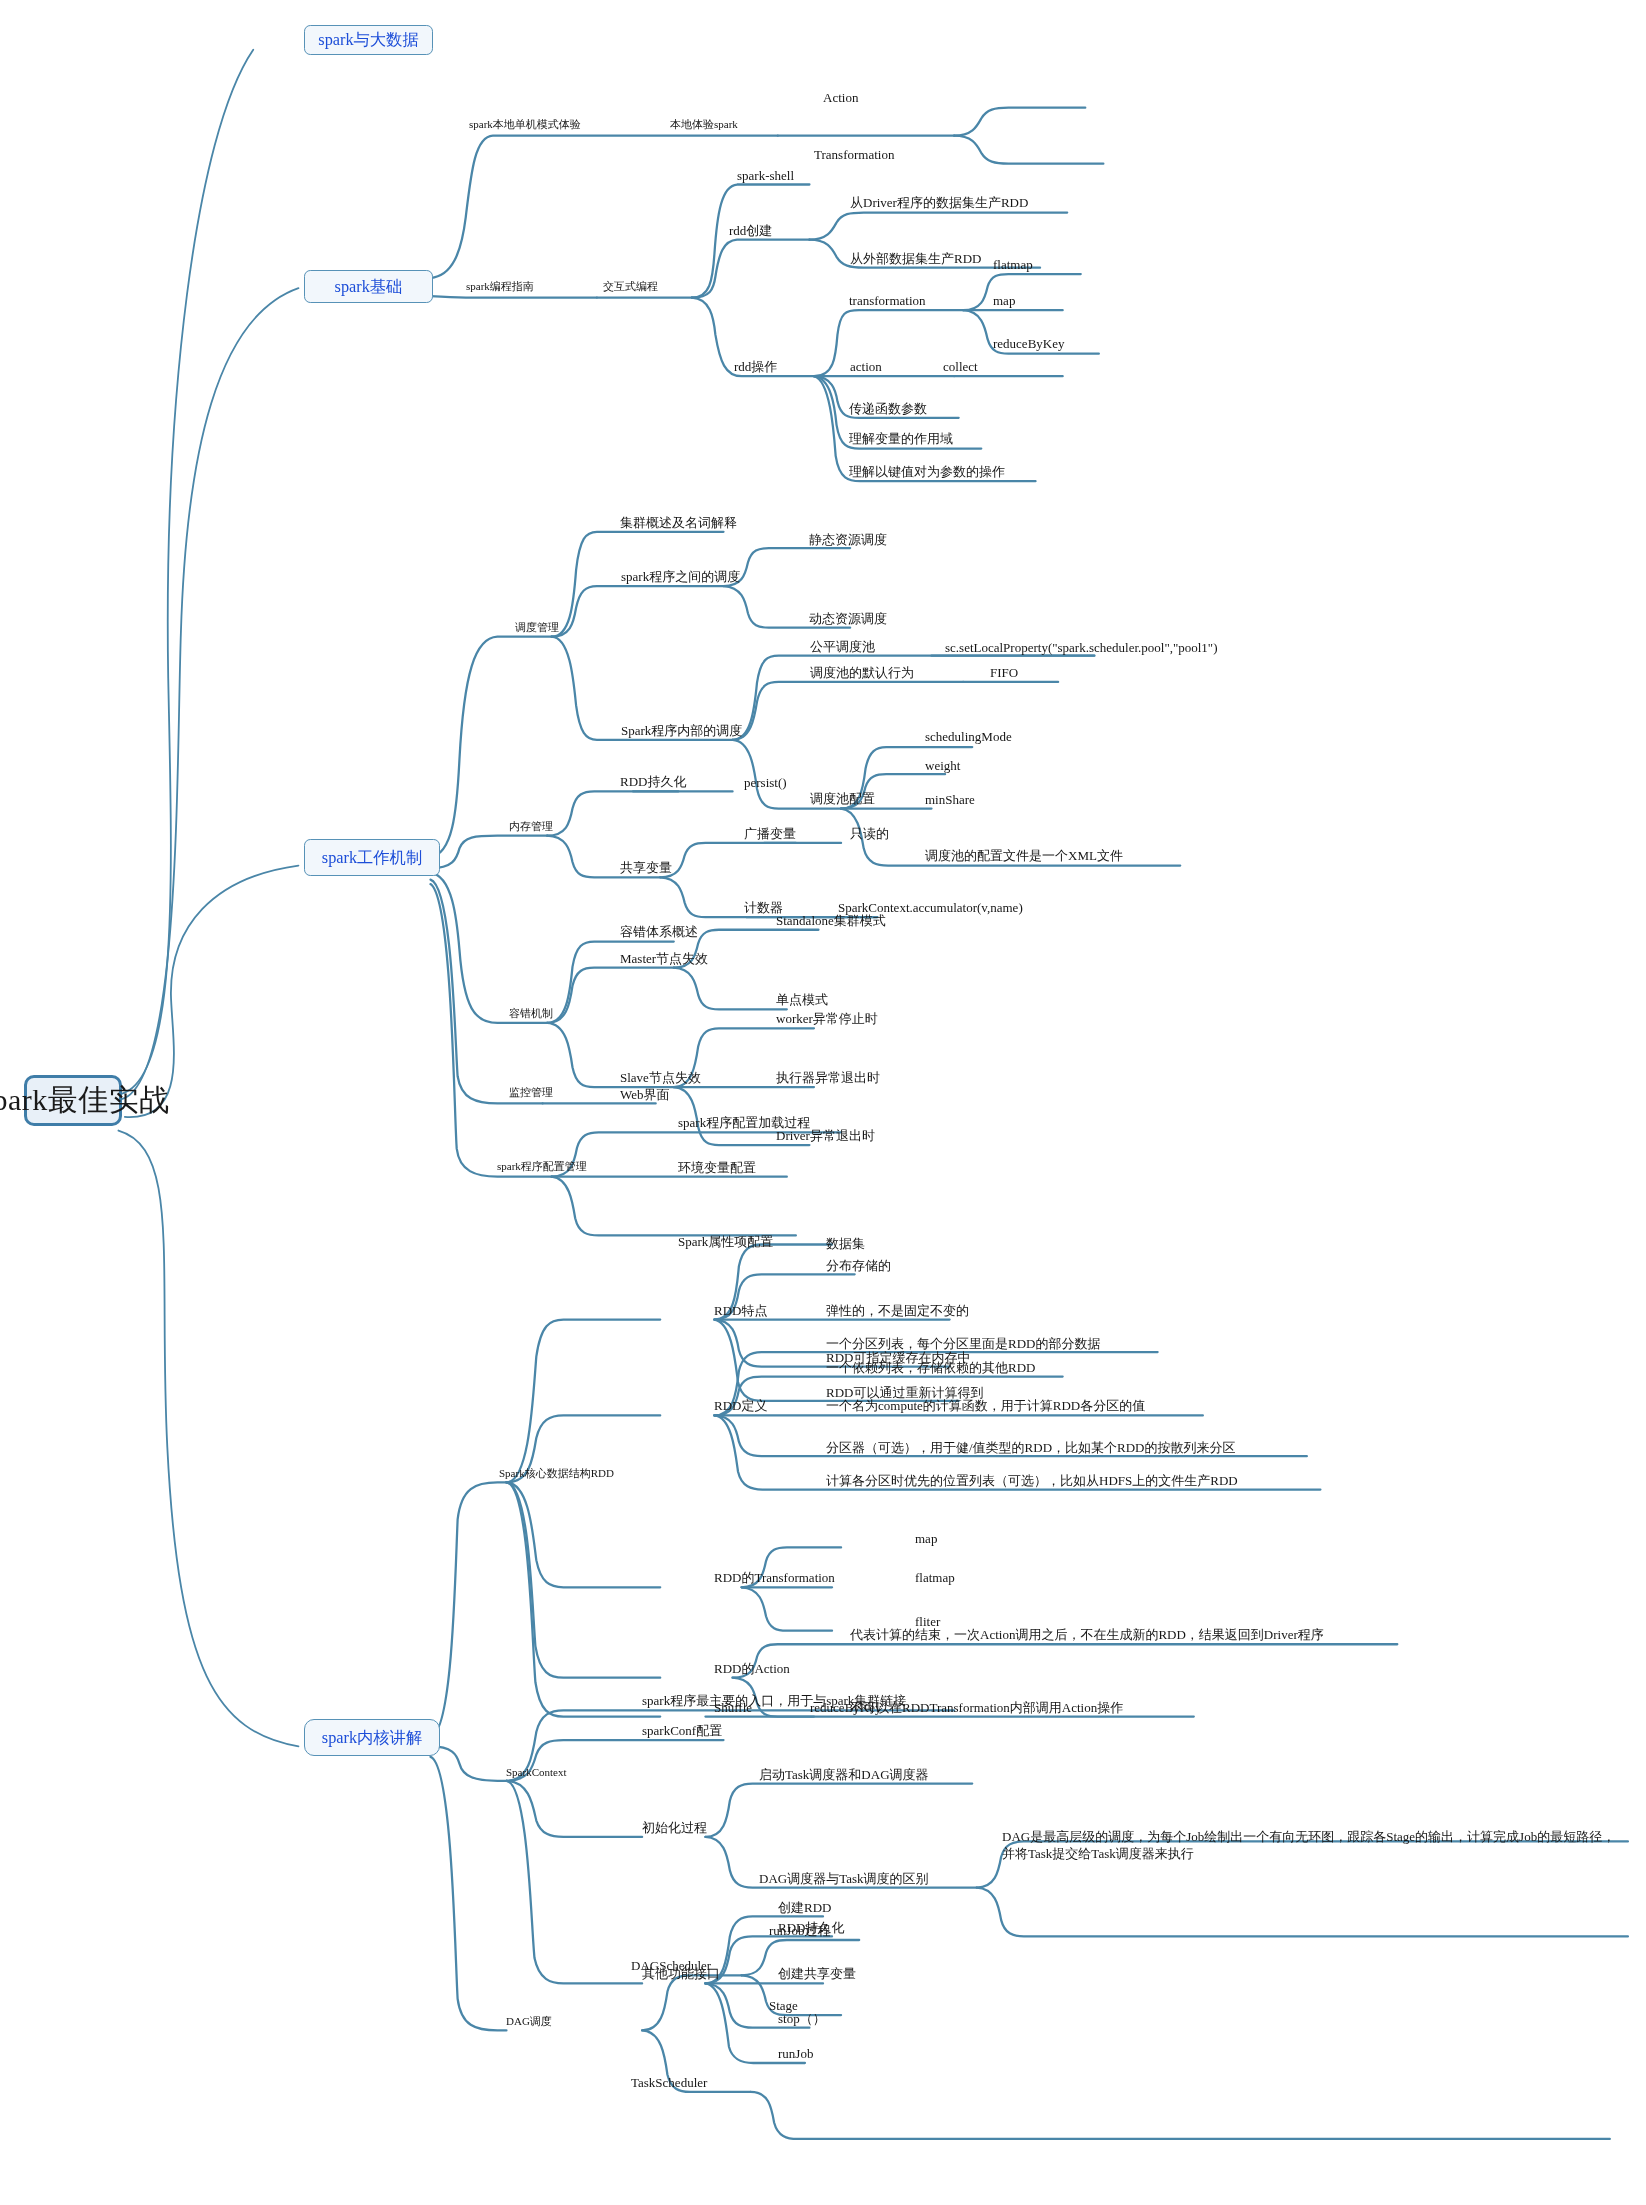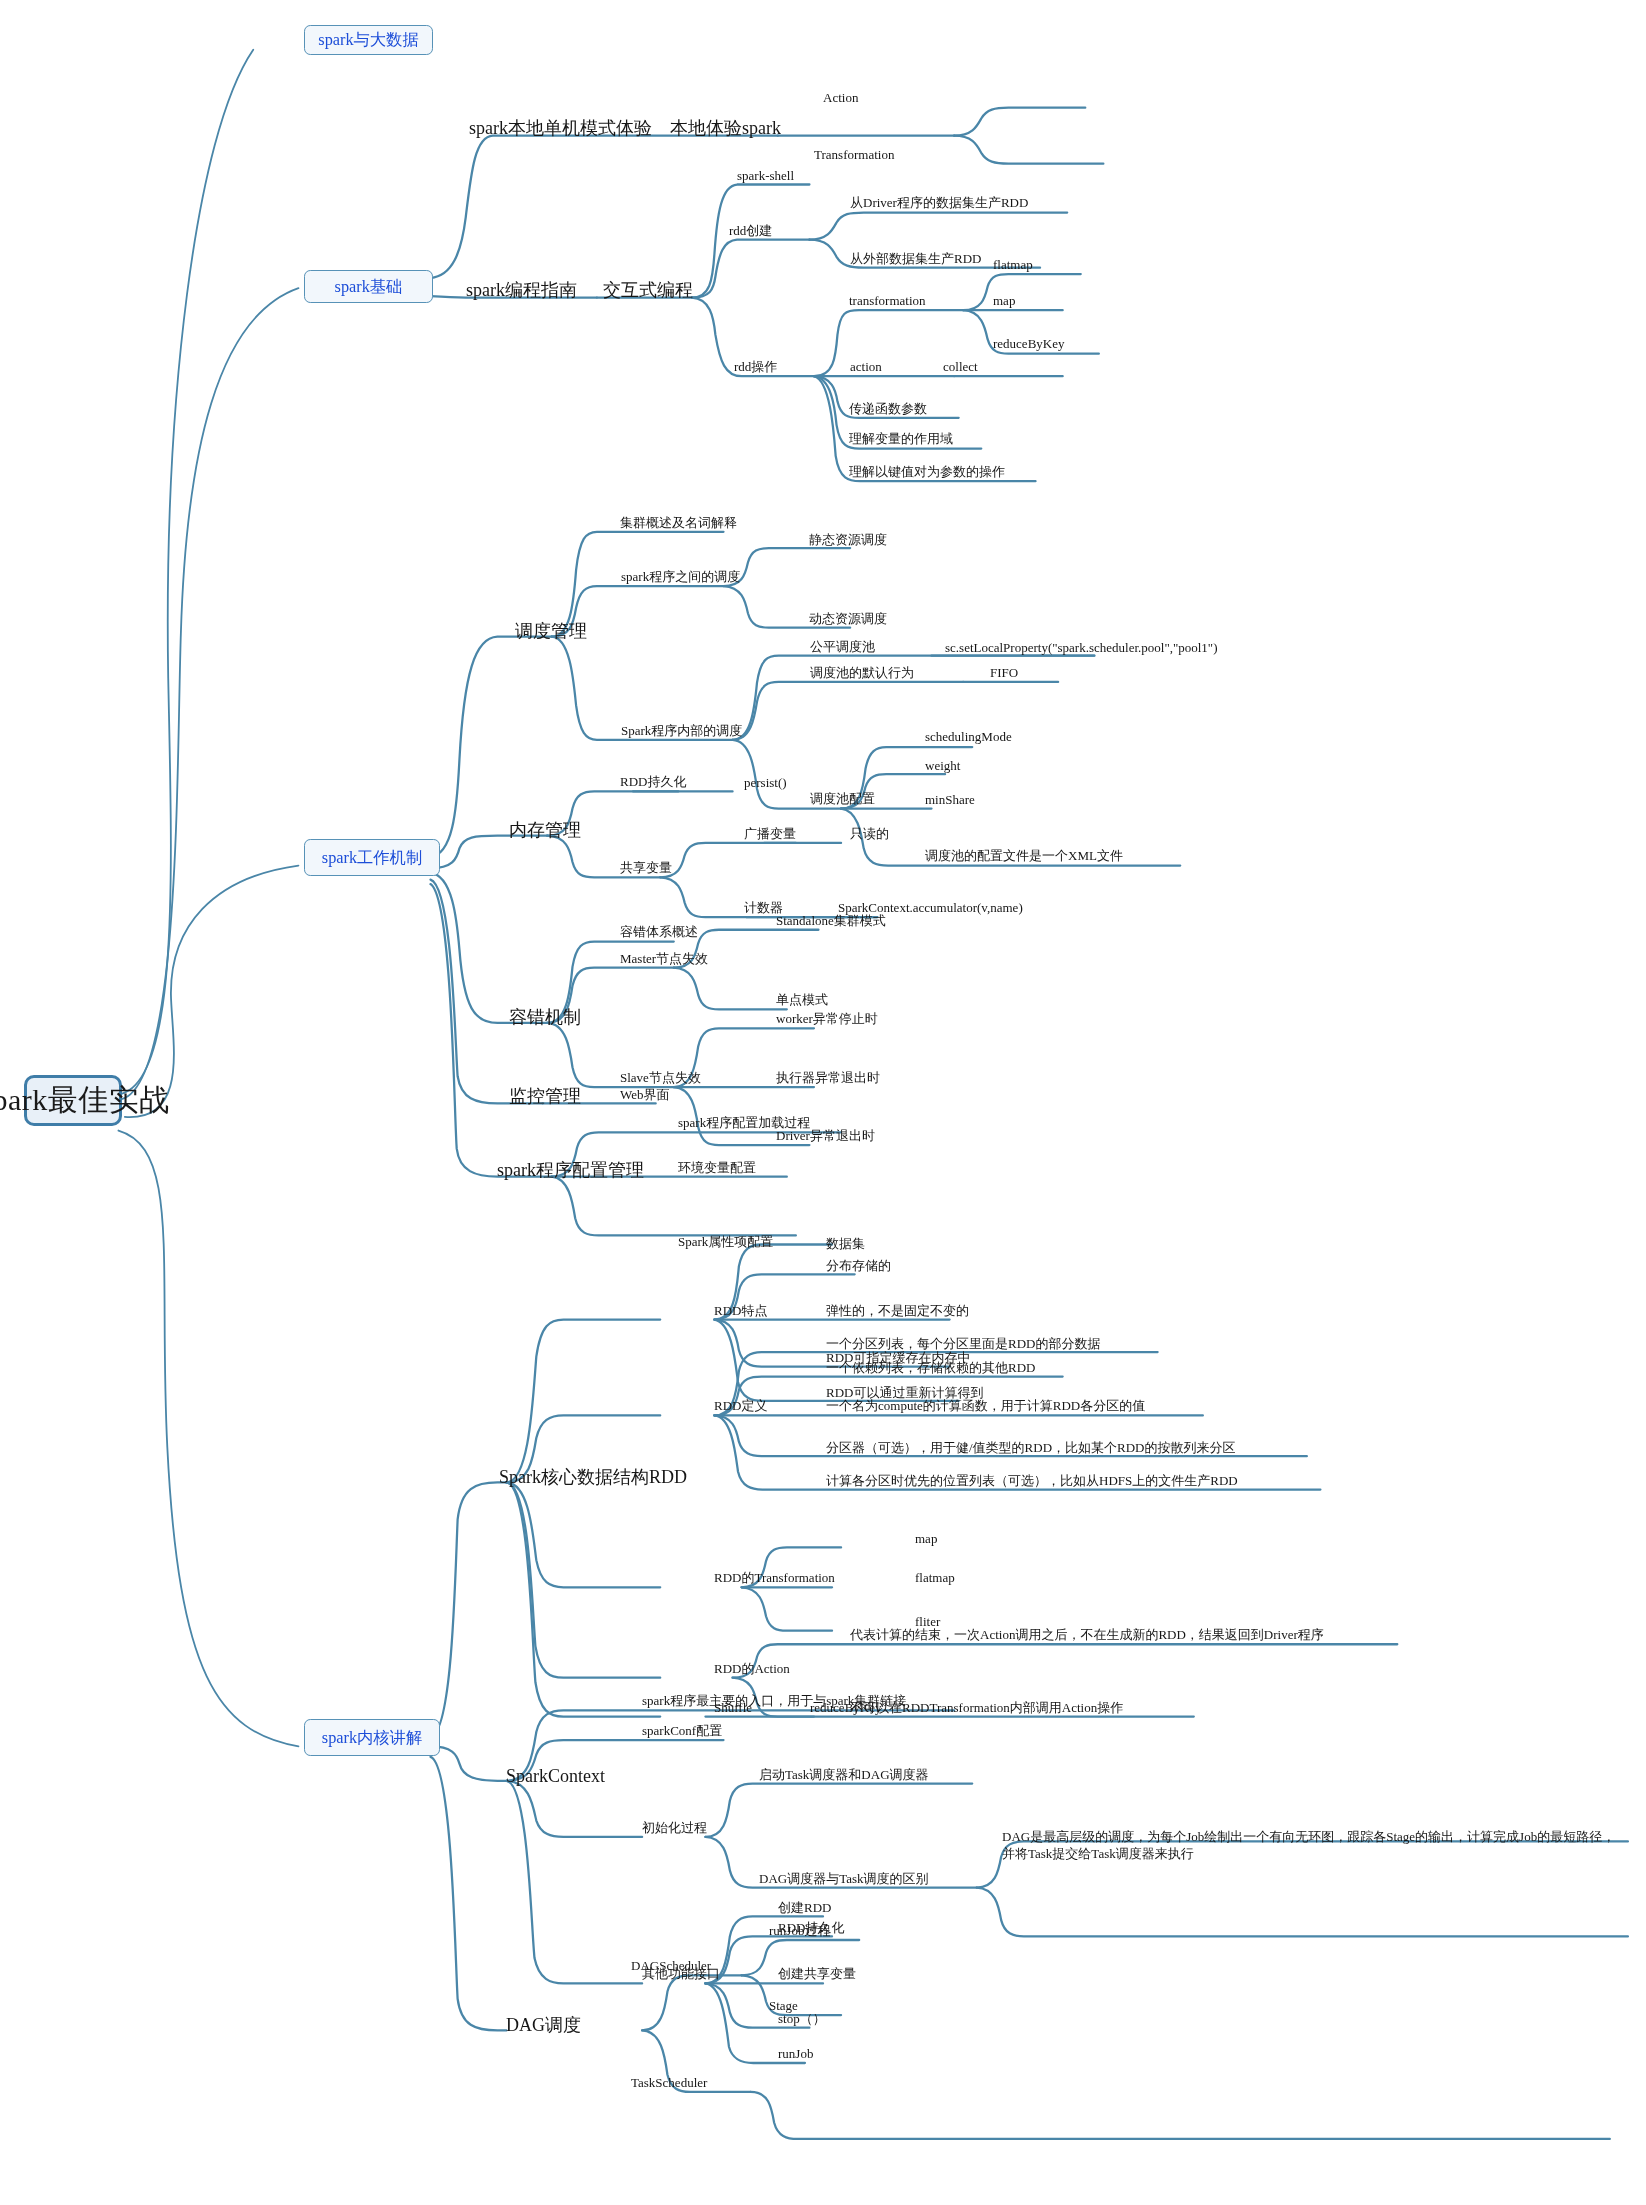--- a/index.html
+++ b/index.html
@@ -19,21 +19,21 @@
     position:absolute;box-sizing:border-box;
     background:#f2f7fc;border:1.8px solid #5792b7;border-radius:6.3px;
     display:flex;align-items:center;justify-content:center;
     color:#1d4ed8;font-size:16.3px;white-space:nowrap;
   }
   
   .lbl{
     position:absolute;color:#161616;white-space:nowrap;
     line-height:1.18;
   }
-  .lbl.s2{font-size:18px;}
+  .lbl.s2{font-size:11px;}
   .lbl.s3{font-size:13px;}
   .lbl.wrap{white-space:normal;}
 </style>
 </head>
 <body>
 
 <div id="canvas">
 
   <svg id="links" viewBox="0 0 3640 4876" preserveAspectRatio="none" xmlns="http://www.w3.org/2000/svg">
     <g fill="none" stroke="#4a86a8" stroke-linecap="round">
@@ -260,21 +260,21 @@
         </g>
 
     </g>
   </svg>
 
   <div class="rootbox" style="left:23.5px;top:1075px;width:98px;height:51px;">Spark最佳实战</div>
 
   <div class="l1box" style="left:304px;top:25px;width:129px;height:30px;">spark与大数据</div>
   <div class="l1box" style="left:304px;top:270px;width:129px;height:33px;">spark基础</div>
   <div class="l1box" style="left:304px;top:839px;width:136px;height:37px;">spark工作机制</div>
-  <div class="l1box" style="left:304px;top:1719px;width:136px;height:37px;">spark内核讲解</div>
+  <div class="l1box" style="left:304px;top:1719px;width:136px;height:37px;border-radius:10px;">spark内核讲解</div>
 
   <div class="lbl s2" style="left:469px;top:118px;">spark本地单机模式体验</div>
   <div class="lbl s2" style="left:670px;top:118px;">本地体验spark</div>
   <div class="lbl s3" style="left:823px;top:90px;">Action</div>
   <div class="lbl s3" style="left:814px;top:147px;">Transformation</div>
 
   <div class="lbl s2" style="left:466px;top:280px;">spark编程指南</div>
   <div class="lbl s2" style="left:603px;top:280px;">交互式编程</div>
 
   <div class="lbl s3" style="left:737px;top:168px;">spark-shell</div>

